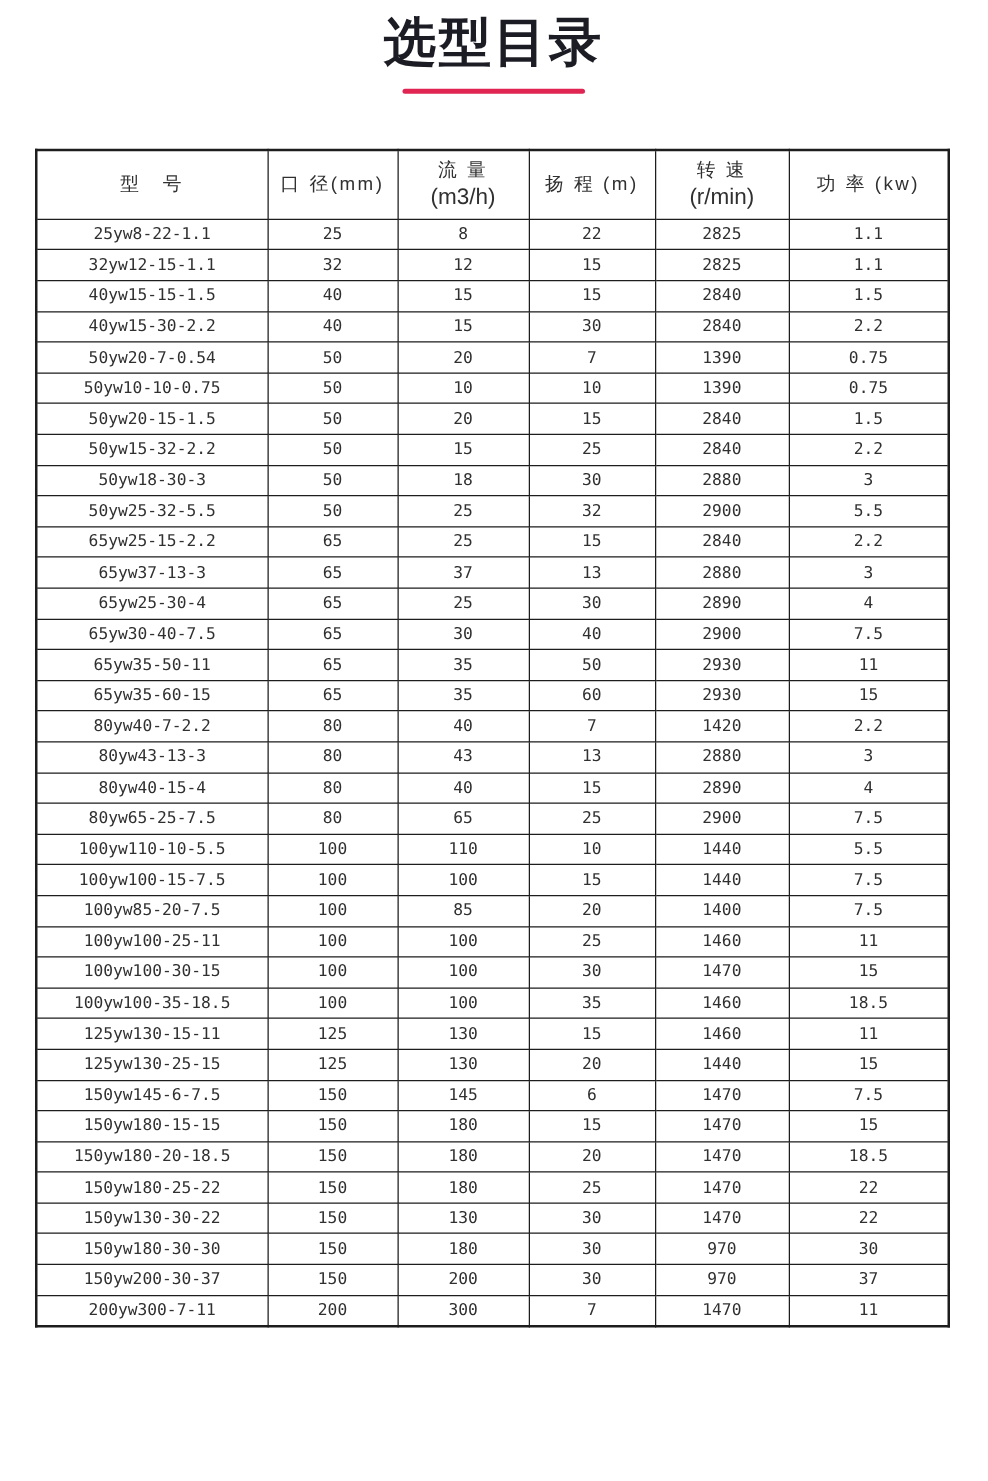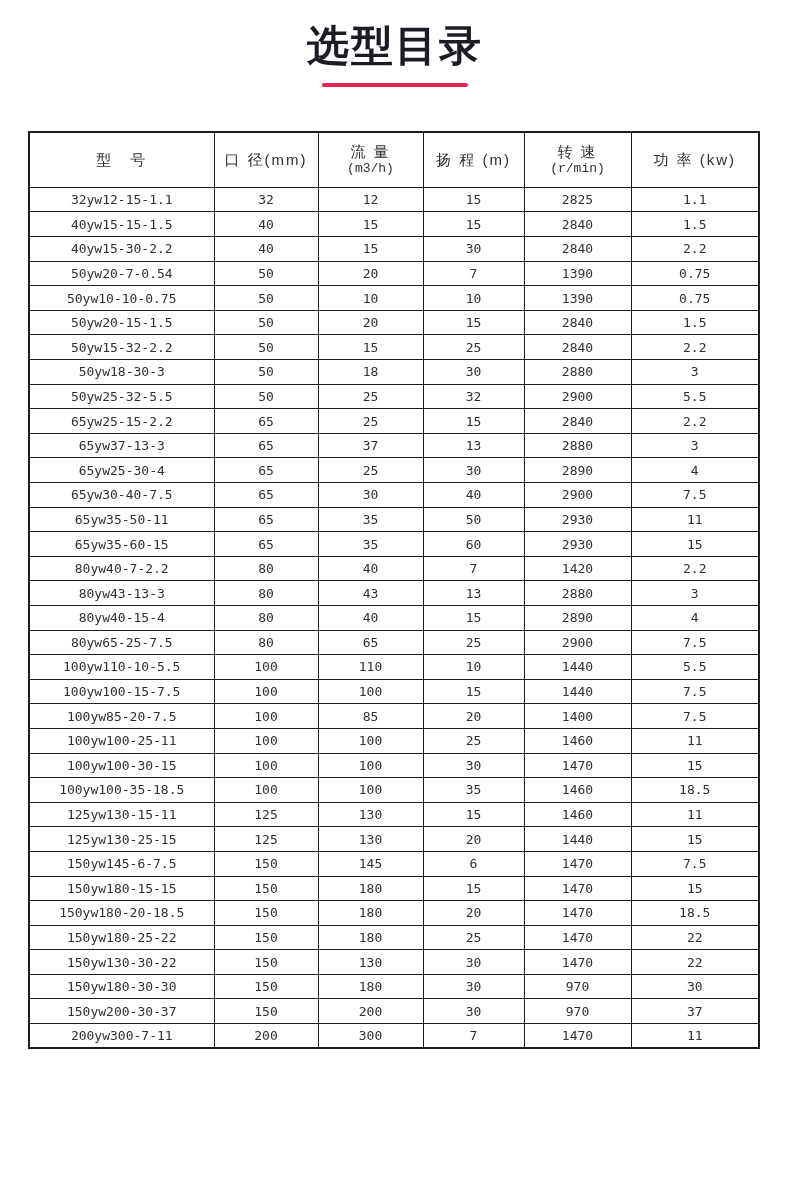--- a/index.html
+++ b/index.html
@@ -6,21 +6,21 @@
   * { box-sizing: border-box; }
   html, body {
     margin: 0; padding: 0;
     width: 790px; height: 1185px;
     background: #ffffff;
     overflow: hidden;
     font-family: "Liberation Sans", sans-serif;
   }
   .page-title {
     margin: 0;
-    padding-top: 21px;
+    padding-top: 9px;
     text-align: center;
     font-family: "DejaVu Sans", sans-serif;
     font-size: 42px;
     font-weight: 900;
     letter-spacing: 2px;
     color: #1c1c24;
     line-height: 1.2;
   }
   .title-underline {
     width: 146px; height: 4px;
@@ -45,23 +45,23 @@
     white-space: pre;
   }
   .catalog thead tr { height: 55px; }
   .catalog th {
     font-weight: normal;
     font-size: 15px;
     letter-spacing: 2px;
     line-height: 1.3;
   }
   .catalog th .sub {
-    font-size: 13px;
+    font-size: 18px;
     letter-spacing: 0;
-    font-family: Liberation Mono, monospace;
+    font-family: Liberation Sans, sans-serif;
   }
   .catalog tbody tr { height: 24.6px; }
   .catalog td {
     font-family: "DejaVu Sans Mono", monospace;
     font-size: 13px;
   }
 </style>
 </head>
 <body>
 
@@ -83,20 +83,28 @@
           <th><div>型　号</div></th>
           <th><div>口 径(mm)</div></th>
           <th><div>流 量</div><div class="sub">(m3/h)</div></th>
           <th><div>扬 程 (m)</div></th>
           <th><div>转 速</div><div class="sub">(r/min)</div></th>
           <th><div>功 率 (kw)</div></th>
         </tr>
     </thead>
     <tbody id="table-body">
         <tr>
+          <td>25yw8-22-1.1</td>
+          <td>25</td>
+          <td>8</td>
+          <td>22</td>
+          <td>2825</td>
+          <td>1.1</td>
+        </tr>
+        <tr>
           <td>32yw12-15-1.1</td>
           <td>32</td>
           <td>12</td>
           <td>15</td>
           <td>2825</td>
           <td>1.1</td>
         </tr>
         <tr>
           <td>40yw15-15-1.5</td>
           <td>40</td>

